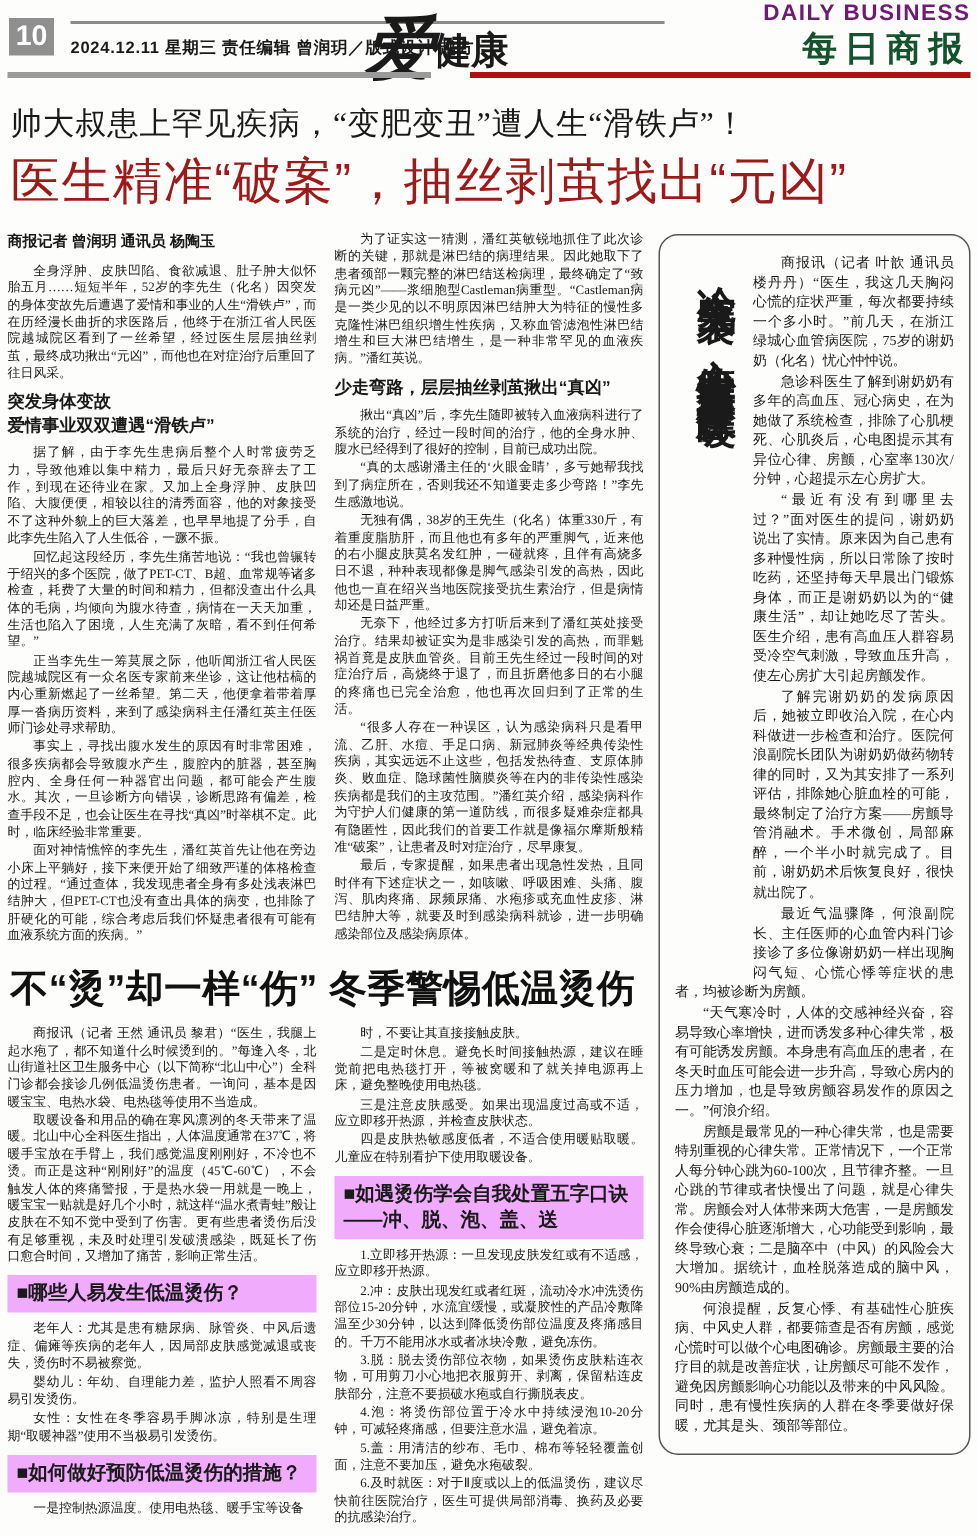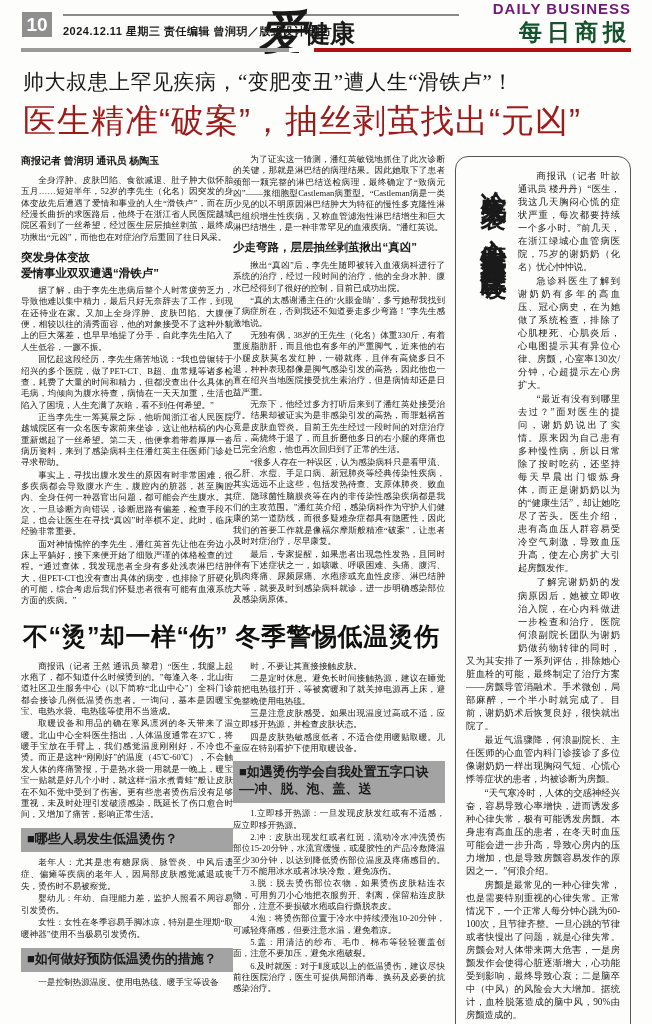--- a/index.html
+++ b/index.html
@@ -1,18 +1,18 @@
 <!DOCTYPE html>
 <html><head>
 <meta charset="utf-8">
 <style>
   * { margin:0; padding:0; box-sizing:border-box; }
   html,body { width:652px; background:#f7f6f3; }
   body { font-family:"Liberation Serif", serif; color:#1a1a1a; }
-  .page { width:652px; height:1024px; background:#fdfdfb; overflow:hidden; padding:0 21px; position:relative; }
+  .page { width:652px; height:1024px; background:#fdfdfb; overflow:hidden; padding:0 5px; position:relative; }
 
   
   .header { position:relative; height:56px; }
   .h-thinline { position:absolute; top:14px; left:42px; width:396px; height:2px; background:#8a8a8a; }
   .pagenum-box { position:absolute; top:12px; left:1px; width:30px; height:25px; background:#8f8f8f; color:#fff;
     font-family:"Liberation Sans", sans-serif; font-weight:bold; font-size:19px; text-align:center; line-height:25px; }
   .dateline { position:absolute; top:24px; left:42px; font-size:11px; font-weight:bold; letter-spacing:.5px;
     font-family:"Liberation Sans", sans-serif; }
   .masthead { position:absolute; top:2px; left:238px; white-space:nowrap; }
   .logo-ai { font-size:46px; font-weight:bold; font-style:italic; font-family:"Liberation Serif", serif; }
@@ -25,30 +25,30 @@
     background:linear-gradient(to right,#9a9a9a 0 44%, #fdfdfb 44% 48%, #b01010 48% 100%); }
 
   
   .kicker { font-size:21px; margin:12px 0 3px 2px; letter-spacing:.5px; }
   .headline { font-size:33px; font-weight:400; color:#9c1a1a; font-family:"Liberation Sans", sans-serif;
     letter-spacing:1px; margin:0 0 10px 2px; }
 
   
   .main-row { display:flex; gap:10px; align-items:flex-start; }
   .left-col { width:424px; }
-  .cols { display:flex; }
+  .cols { display:flex; gap:12px; }
   .col { flex:1; min-width:0; }
 
   .blk { margin:0 0 1px; }
   .blk-byline { font-weight:bold; font-size:10px; margin:0 0 7px; font-family:"Liberation Sans", sans-serif; }
   .blk-p { font-size:8.6px; line-height:1.32; text-align:justify; text-indent:2em; }
   .blk-sub { font-weight:bold; font-size:11.5px; line-height:1.35; margin:7px 0 4px; white-space:pre-line;
     font-family:"Liberation Sans", sans-serif; }
-  .blk-boxh { background:#a3a3a3; font-weight:bold; font-size:13px; line-height:1.3; padding:4px 6px;
-    margin:7px 0 5px; white-space:pre-line; font-family:Liberation Mono, monospace; }
+  .blk-boxh { background:#f0abfc; font-weight:bold; font-size:13px; line-height:1.3; padding:4px 6px;
+    margin:7px 0 5px; white-space:pre-line; font-family:Liberation Sans, sans-serif; }
   .blk-pi { font-size:8.6px; line-height:1.35; text-align:justify; text-indent:2em; }
 
   
   .article2 { margin-top:12px; }
   .a2-headline { font-size:25px; font-weight:900; font-family:"Liberation Sans", sans-serif;
     letter-spacing:.5px; margin:2px 0 8px 2px; color:#111; }
 
   
   .sidebar { flex:1; border:1.5px solid #555; border-radius:13px; padding:13px 10px 10px 10px;
     margin-top:2px; min-height:676px; background:#fdfdfb; }

